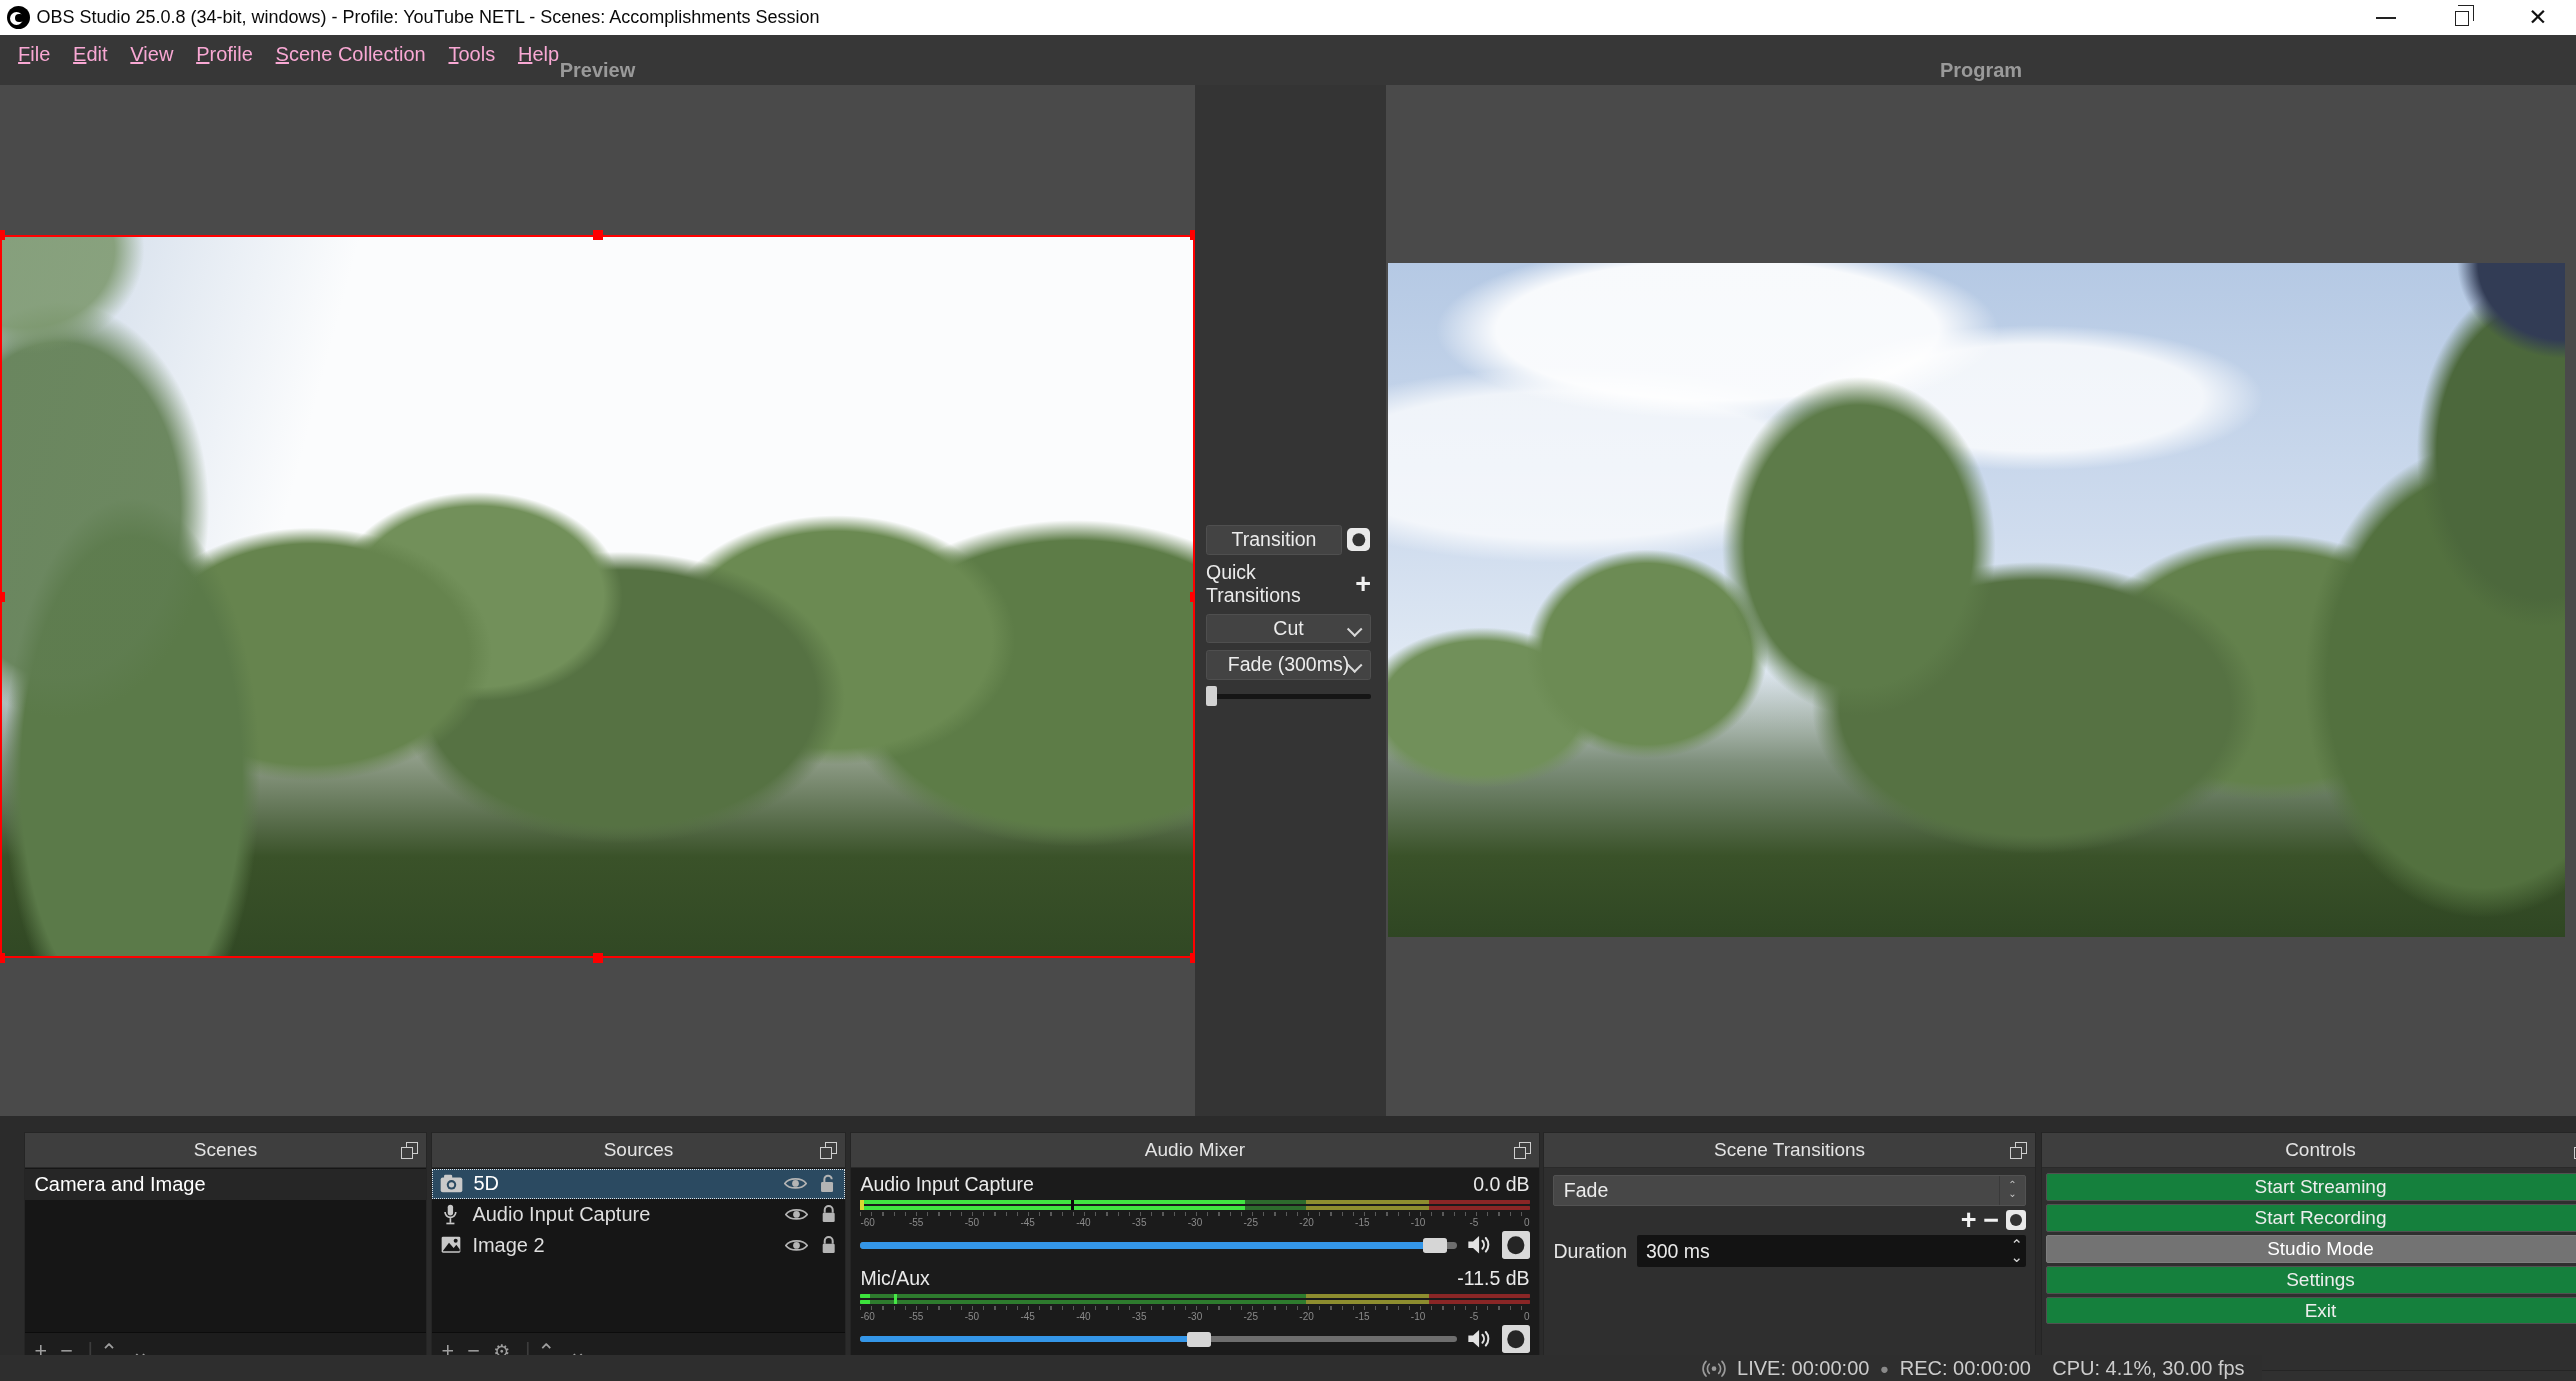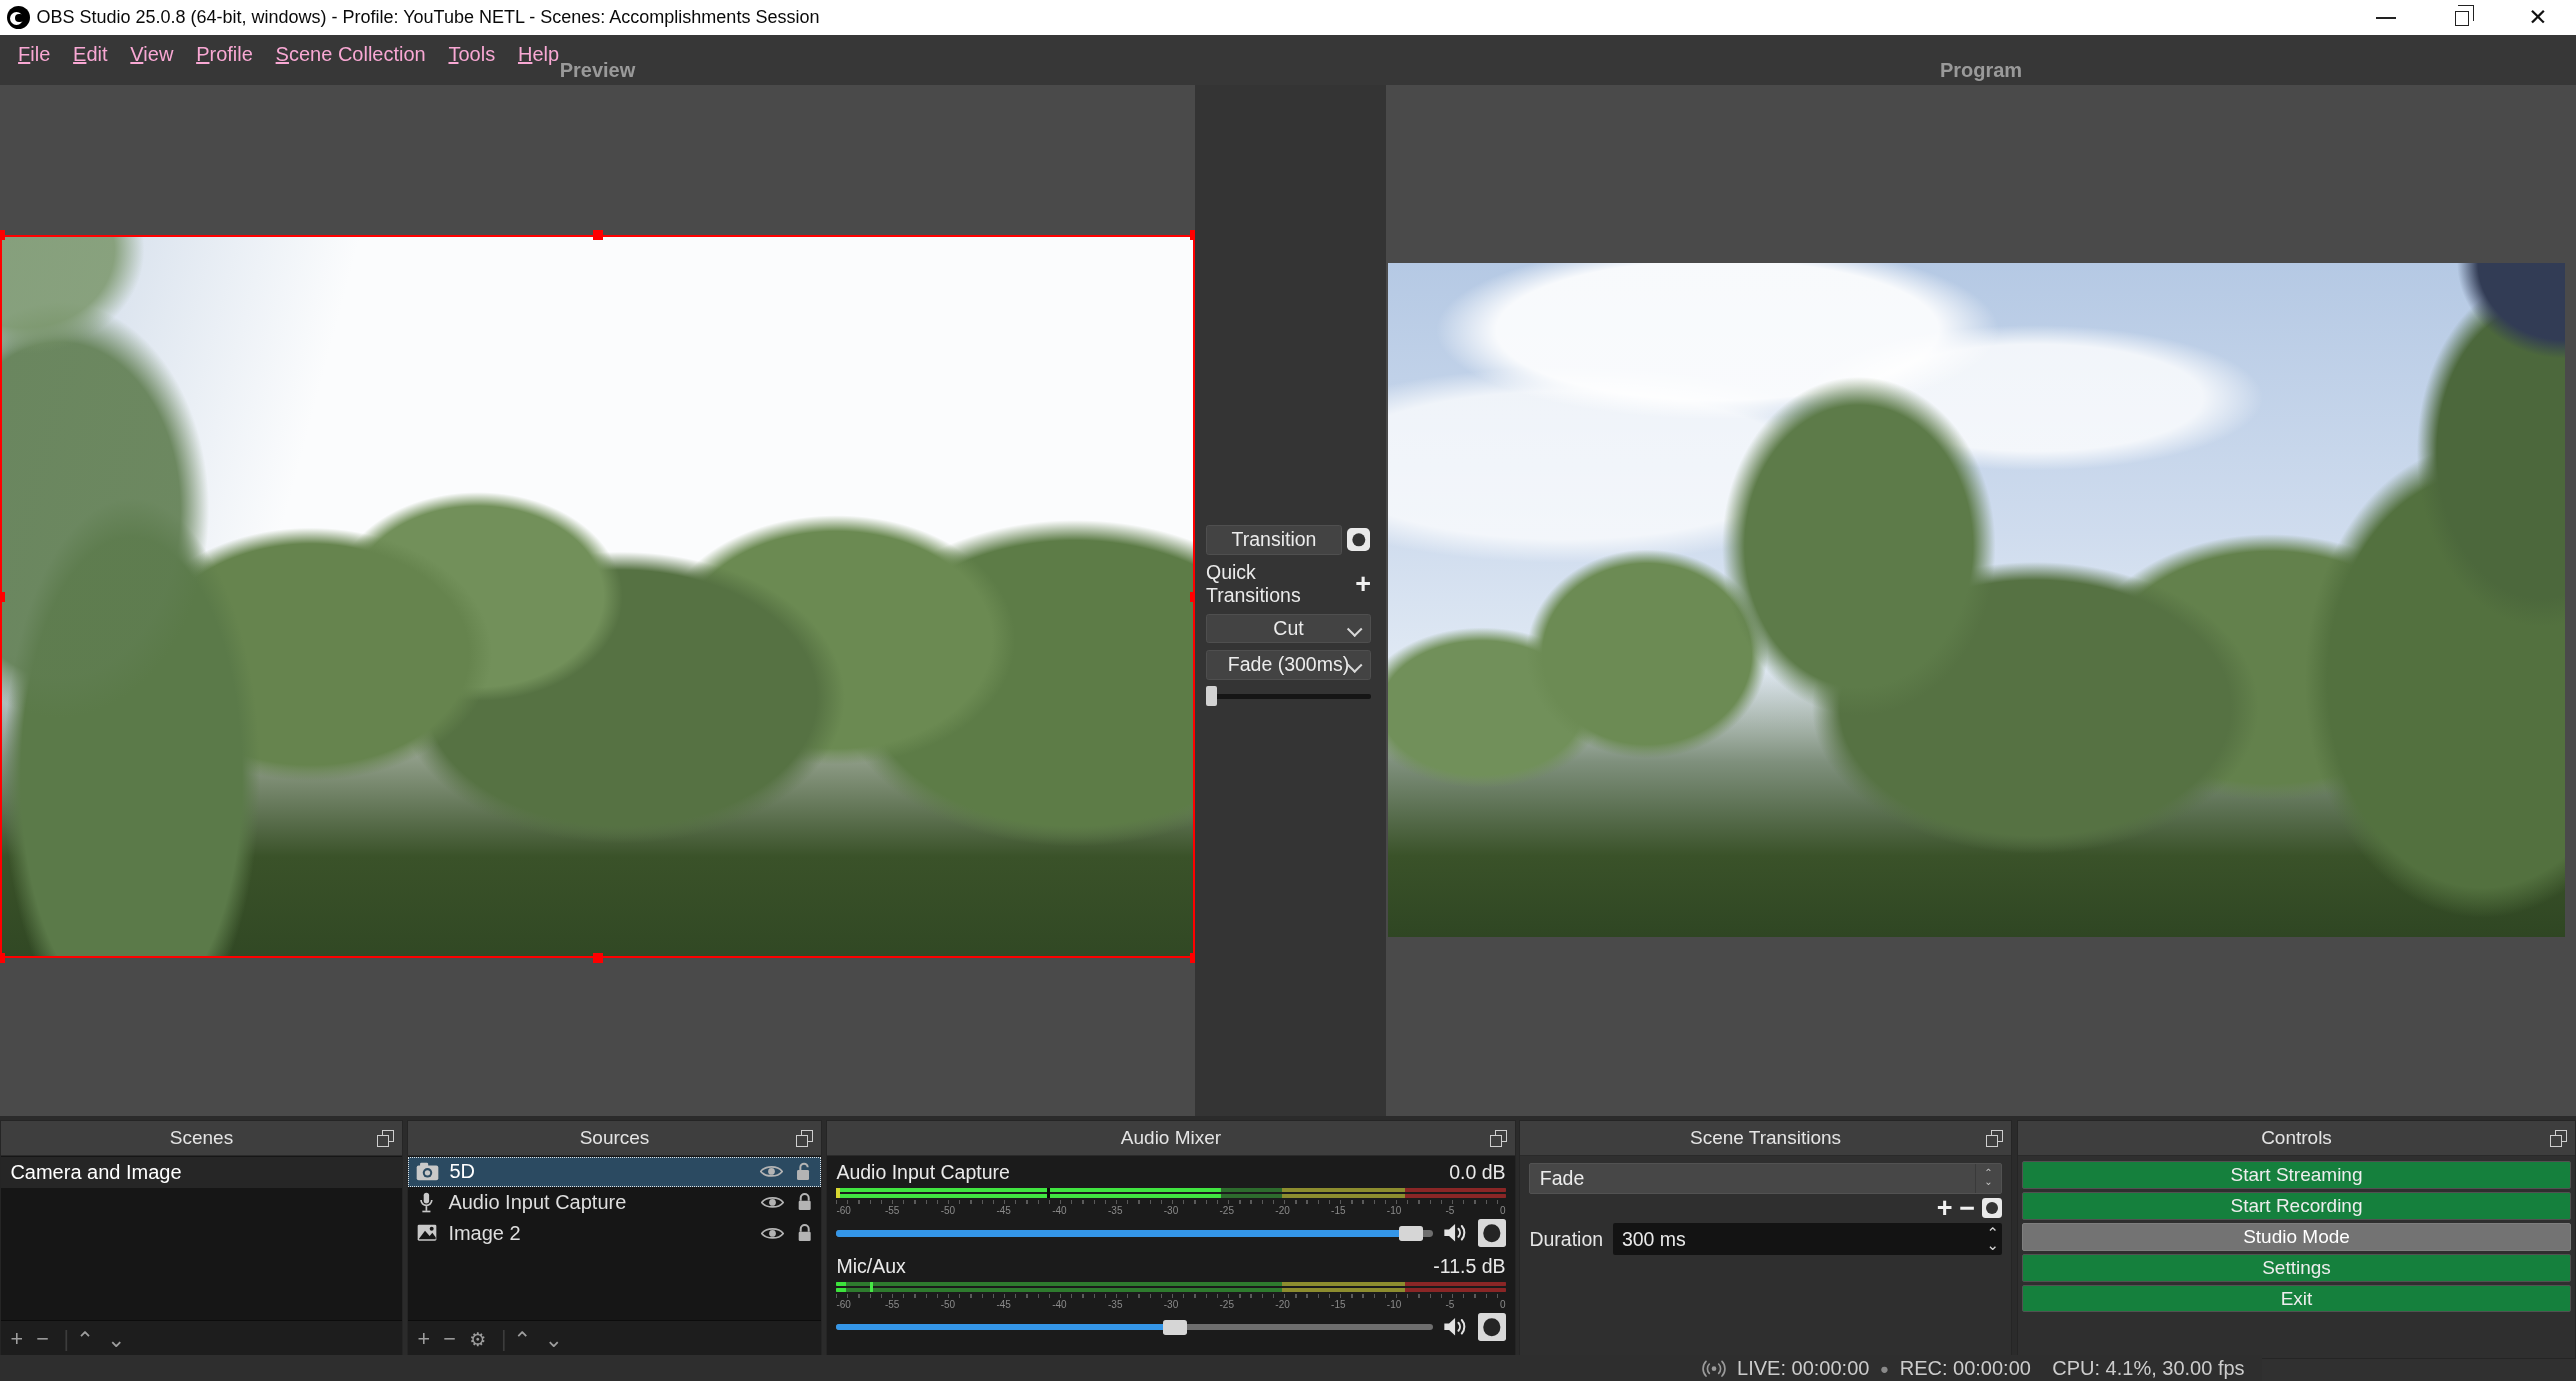--- a/index.html
+++ b/index.html
@@ -77,21 +77,21 @@
   .plus-icon{color:#f0f0f0;font-size:27px;line-height:20px;font-weight:bold;}
   .tbtn.full{width:165px;}
   .chev{position:absolute;right:8px;top:50%;width:14.8px;height:14.8px;transform:translateY(-62%);}
   .chev::after{content:"";position:absolute;left:1.3px;top:4px;width:9.4px;height:9.4px;border-right:2.3px solid #d8d8d8;border-bottom:2.3px solid #d8d8d8;transform:rotate(45deg);}
   .tslider{position:relative;width:165px;height:20px;}
   .tslider .track{position:absolute;left:0;top:8px;width:100%;height:4.7px;background:#151515;border-radius:2px;}
   .tslider .thandle{position:absolute;left:0;top:0;width:11.4px;height:20px;background:#d2d2d2;border-radius:2px;}
 
   
   .docks{position:absolute;left:0;top:1116px;width:2576px;height:239px;background:#2b2b2b;}
-  .dock{position:absolute;top:4px;height:239px;background:#161616;border:0.7px solid #252525;}
+  .dock{position:absolute;top:16px;height:239px;background:#161616;border:0.7px solid #252525;margin-left:24px;}
   .dock-header{position:relative;height:35px;background:#3e3e3e;display:flex;align-items:center;justify-content:center;border-bottom:0.7px solid #2a2a2a;}
   .dock-title{font-size:19px;color:#e4e4e4;}
   .popout{position:absolute;right:8px;top:8.7px;width:17.4px;height:17.4px;}
   .popout::before{content:"";position:absolute;right:0;top:0;width:10px;height:10px;border:1.7px solid #cfcfcf;}
   .popout::after{content:"";position:absolute;left:0;bottom:0;width:10px;height:10px;border:1.7px solid #cfcfcf;background:#3e3e3e;}
   .dock-toolbar{position:absolute;left:0;bottom:0;width:100%;height:38px;background:#1d1d1d;border-top:0.7px solid #0c0c0c;display:flex;align-items:center;padding-left:9.4px;color:#9e9e9e;font-size:21.5px;}
   .tool{margin-right:13.4px;}
   .tool.sep{color:#3c3c3c;margin:0 6.7px 0 1.3px;}
 
   .dock.scenes{left:0;width:403px;}
@@ -158,21 +158,21 @@
   .status-dot{color:#8a8a8a;font-size:14.8px;}
   .status-cpu{margin-left:10.7px;}
 </style>
 </head>
 <body>
 
 <div id="app">
 
   <div class="titlebar">
     <div class="obs-logo"></div>
-    <div class="title-text">OBS Studio 25.0.8 (64-bit, windows) - Profile: YouTube NETL - Scenes: Accomplishments Session</div>
+    <div class="title-text">OBS Studio 25.0.8 (34-bit, windows) - Profile: YouTube NETL - Scenes: Accomplishments Session</div>
     <div class="win-buttons">
       <div class="win-btn">
           <div class="glyph-min"></div>
         </div>
       <div class="win-btn">
           <div class="glyph-restore"></div>
         </div>
       <div class="win-btn">
           <div class="glyph-close">✕</div>
         </div>

